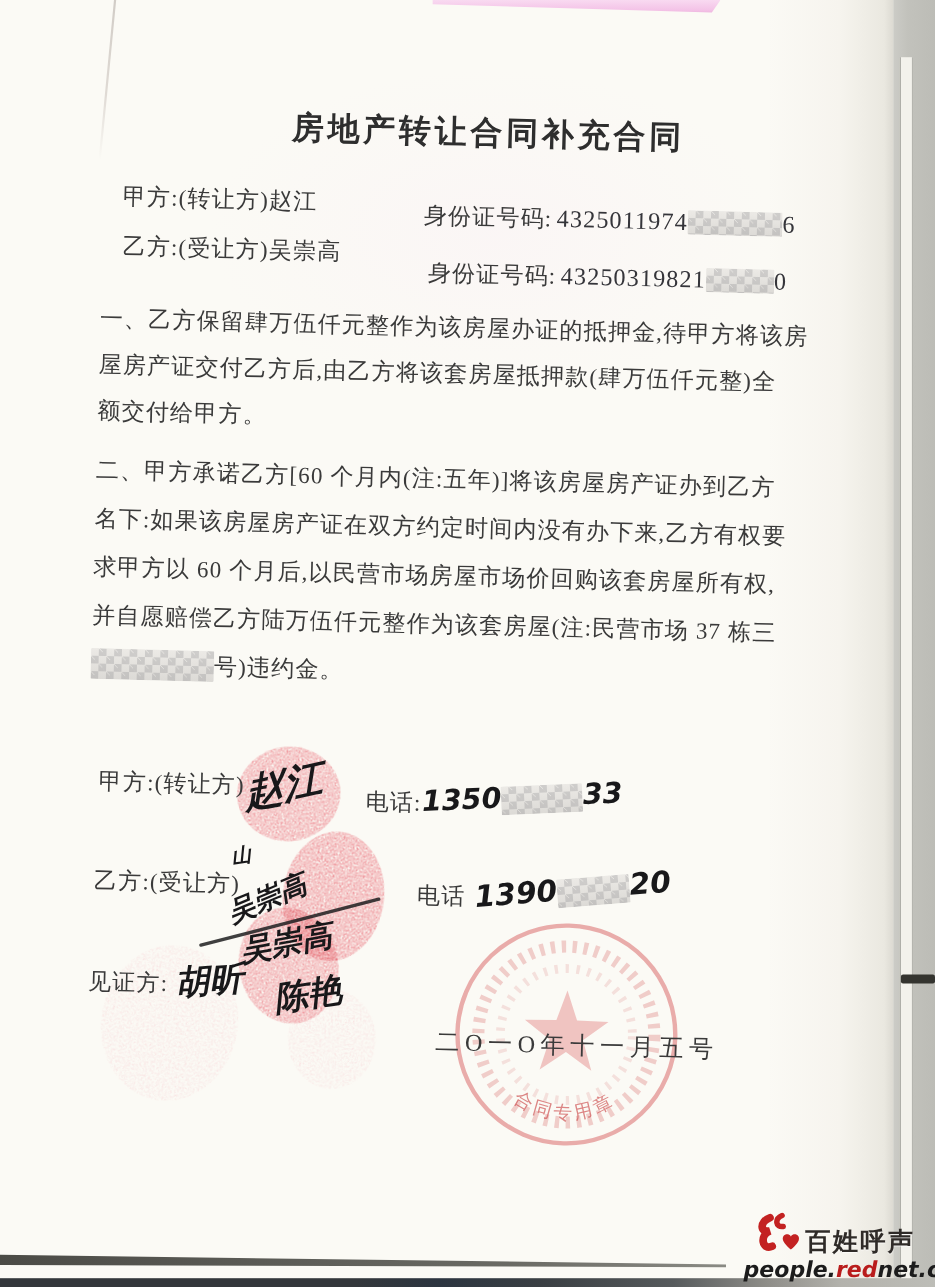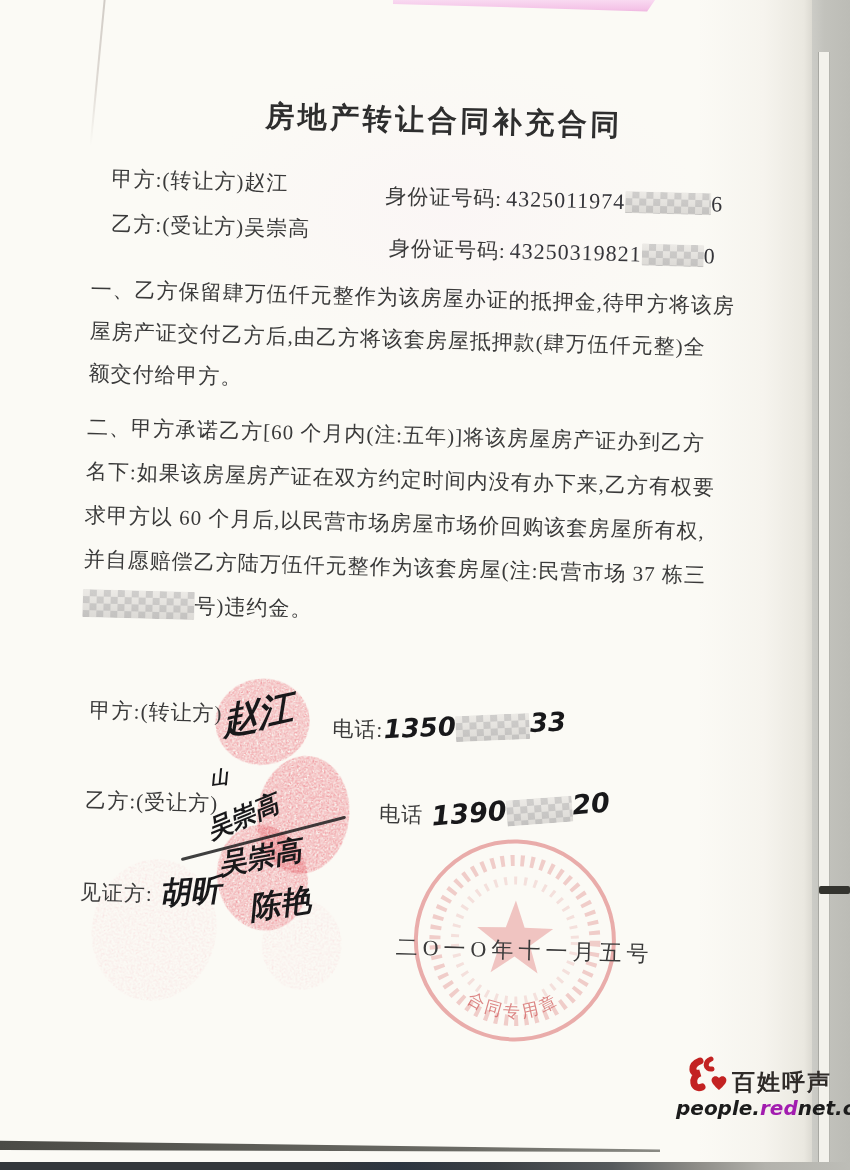--- a/index.html
+++ b/index.html
@@ -47,26 +47,26 @@
      background-position:0 0,7px 7px,0 0;}
   .hand{font-family:"DejaVu Sans","Liberation Sans",sans-serif;font-style:italic;
      font-weight:600;color:#18181a;}
   .sig{z-index:5;}
   .fp{position:absolute;mix-blend-mode:multiply;z-index:3;}
   .stroke-line{position:absolute;width:170px;height:3px;background:#1d1d1f;border-radius:2px;
      transform:rotate(-16deg);z-index:5;opacity:.85;}
   .seal-wrap{position:absolute;z-index:2;}
   .date-line{font-size:22px;letter-spacing:5px;color:#3a3a3a;z-index:6;}
   
-  .watermark{position:absolute;left:672px;top:1054px;width:178px;height:66px;z-index:10;
+  .watermark{position:absolute;left:672px;top:1100px;width:178px;height:66px;z-index:10;
      font-family:"DejaVu Sans","Liberation Sans",sans-serif;text-align:center;}
   .wm-name{position:absolute;left:60px;top:13px;font-size:23px;font-weight:700;
      color:#2f2b28;letter-spacing:2px;text-shadow:0 1px 1px rgba(255,255,255,.7);}
   .wm-url{position:absolute;left:4px;top:42px;font-size:20px;font-weight:700;font-style:italic;color:#1c1c1c;}
-  .wm-url .red{color:#a21caf;}
+  .wm-url .red{color:#b91c1c;}
   .wm-logo{position:absolute;left:14px;top:2px;}
 </style>
 </head>
 <body>
 
 <div class="scan">
 
   <svg width="0" height="0" style="position:absolute" aria-hidden="true">
     <defs>
       <filter id="fpDark" x="-10%" y="-10%" width="120%" height="120%">

